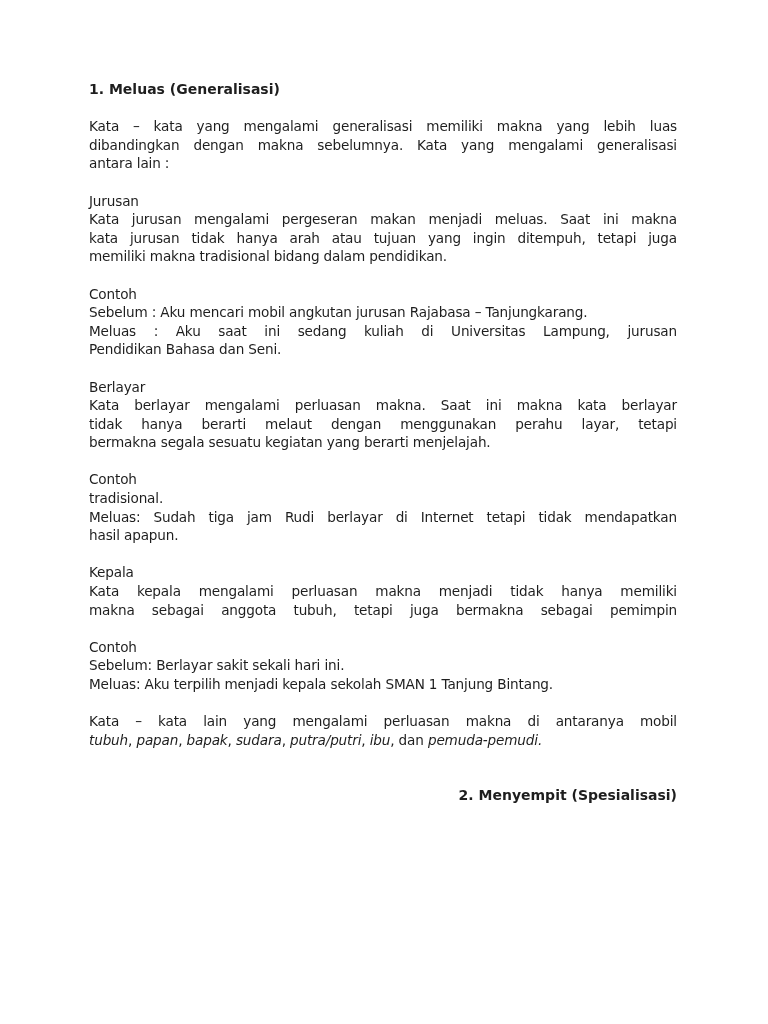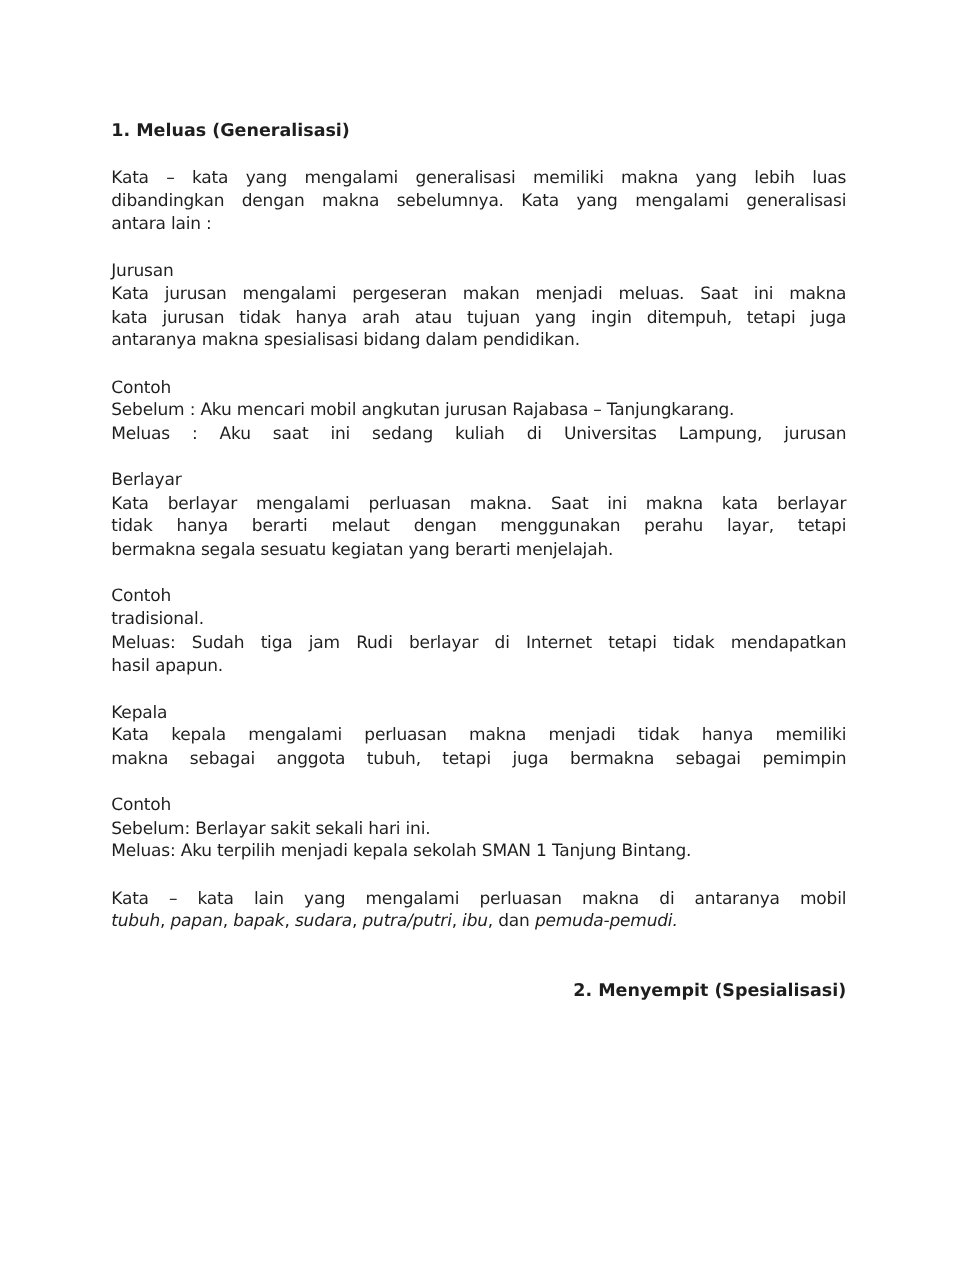--- a/index.html
+++ b/index.html
@@ -9,21 +9,21 @@
     }
     body {
       width: 768px;
       height: 1024px;
       overflow: hidden;
       position: relative;
     }
     .page {
       position: absolute;
       left: 89px;
-      top: 96px;
+      top: 80px;
       width: 588px;
       color: #1e1e1e;
       font-family: "DejaVu Sans", sans-serif;
       font-size: 13.6px;
       line-height: 18.6px;
       letter-spacing: -0.15px;
     }
     .heading {
       font-weight: bold;
       font-size: 14px;
@@ -62,27 +62,28 @@
   <div class="para">
     <span class="jline">Kata – kata yang mengalami generalisasi memiliki makna yang lebih luas</span>
     <span class="jline">dibandingkan dengan makna sebelumnya. Kata yang mengalami generalisasi</span>
     <span class="lline">antara lain :</span>
   </div>
 
   <div class="para">
     <span class="lline">Jurusan</span>
     <span class="jline">Kata jurusan mengalami pergeseran makan menjadi meluas. Saat ini makna</span>
     <span class="jline">kata jurusan tidak hanya arah atau tujuan yang ingin ditempuh, tetapi juga</span>
-    <span class="lline">antaranya makna spesialisasi bidang dalam pendidikan.</span>
+    <span class="lline">memiliki makna tradisional bidang dalam pendidikan.</span>
   </div>
 
   <div class="para">
     <span class="lline">Contoh</span>
     <span class="lline">Sebelum : Aku mencari mobil angkutan jurusan Rajabasa – Tanjungkarang.</span>
     <span class="jline">Meluas : Aku saat ini sedang kuliah di Universitas Lampung, jurusan</span>
+    <span class="lline">Pendidikan Bahasa dan Seni.</span>
   </div>
 
   <div class="para">
     <span class="lline">Berlayar</span>
     <span class="jline">Kata berlayar mengalami perluasan makna. Saat ini makna kata berlayar</span>
     <span class="jline">tidak hanya berarti melaut dengan menggunakan perahu layar, tetapi</span>
     <span class="lline">bermakna segala sesuatu kegiatan yang berarti menjelajah.</span>
   </div>
 
   <div class="para">

